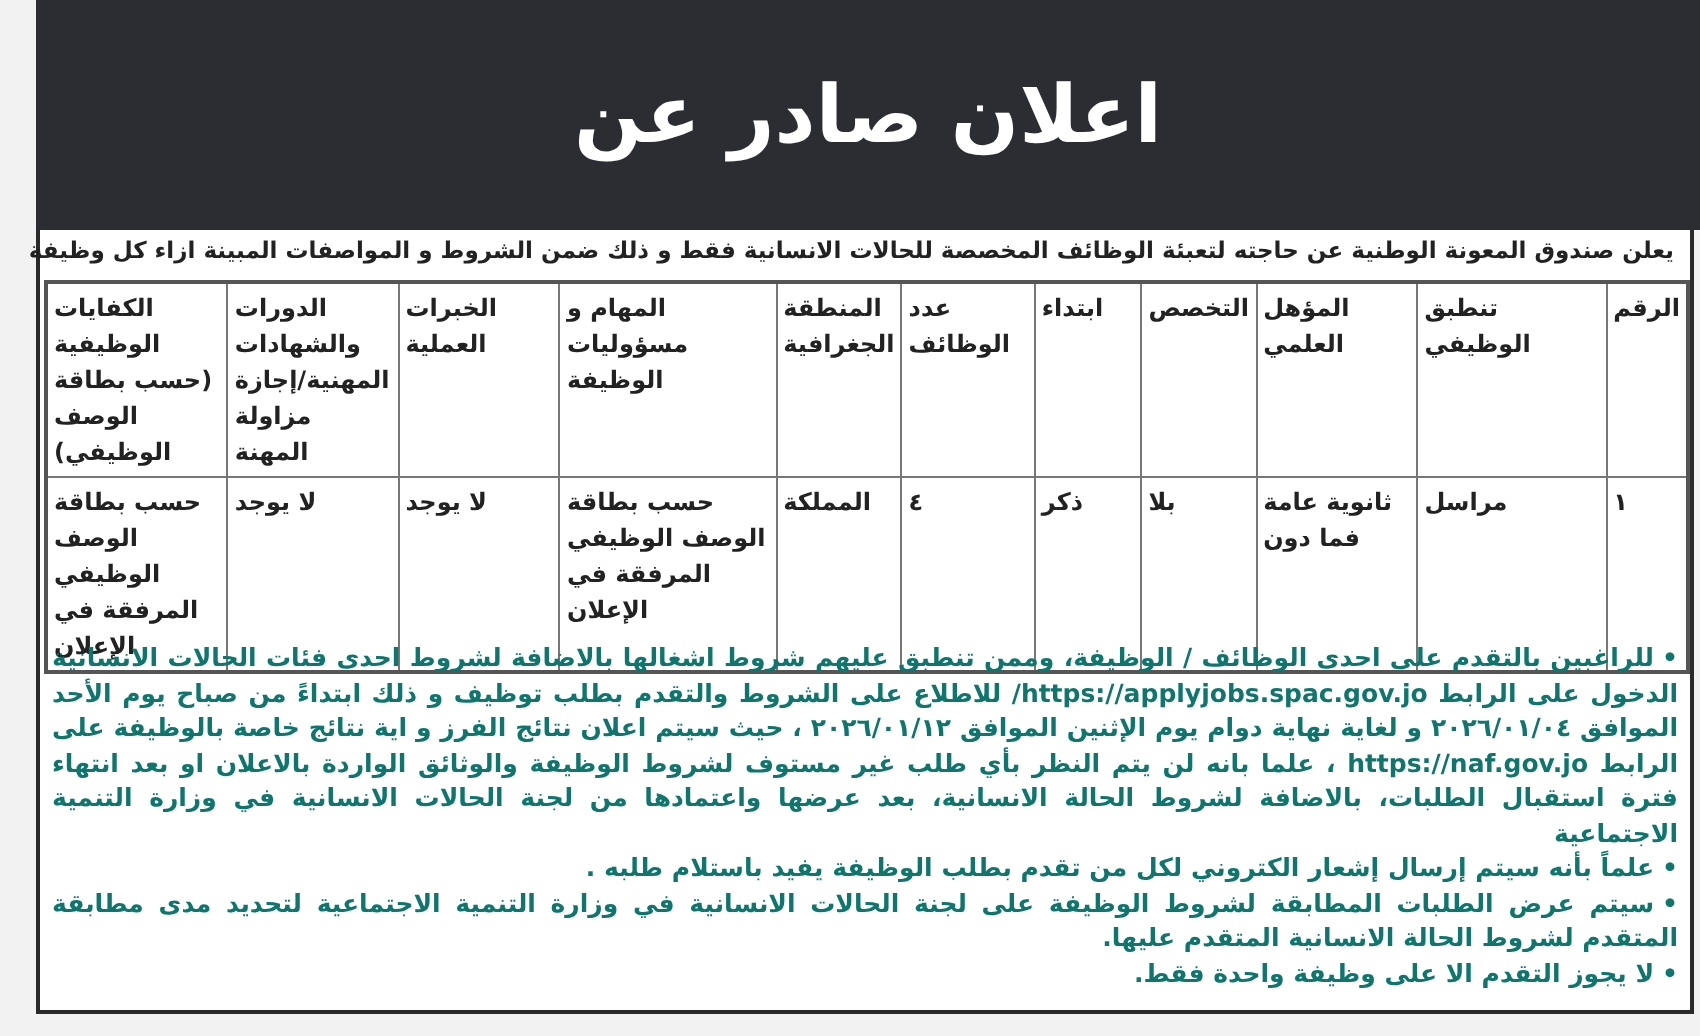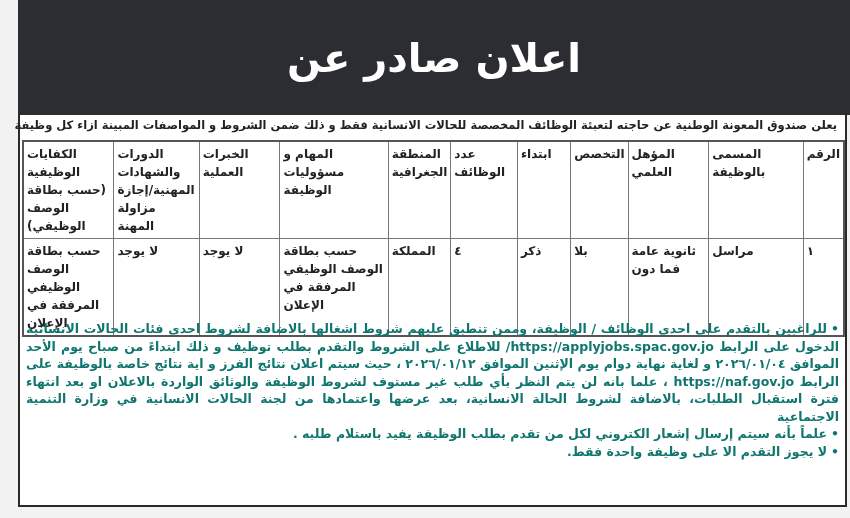--- a/index.html
+++ b/index.html
@@ -75,21 +75,21 @@
         <col style="width:67px">
         <col style="width:60px">
         <col style="width:110px">
       <col style="width:82px">
         <col style="width:86px">
         <col style="width:92px">
     </colgroup>
     <thead>
       <tr>
         <th>الرقم</th>
-        <th>المسمى بالوظيفة</th>
+        <th>تنطبق الوظيفي</th>
         <th>المؤهل العلمي</th>
         <th>التخصص</th>
         <th>ابتداء</th>
         <th>عدد الوظائف</th>
         <th>المنطقة الجغرافية</th>
         <th>المهام و مسؤوليات الوظيفة</th>
         <th>الخبرات العملية</th>
         <th>الدورات والشهادات المهنية/إجازة مزاولة المهنة</th>
         <th>الكفايات الوظيفية (حسب بطاقة الوصف الوظيفي)</th>
       </tr>
@@ -107,15 +107,16 @@
         <td>لا يوجد</td>
         <td>لا يوجد</td>
         <td>حسب بطاقة الوصف الوظيفي المرفقة في الإعلان</td>
       </tr>
     </tbody>
   </table>
 
   <div class="notes">
     <p><span class="bullet">•</span><span>للراغبين بالتقدم  على احدى الوظائف / الوظيفة، وممن تنطبق عليهم شروط اشغالها بالاضافة لشروط احدى فئات الحالات الانسانية الدخول على الرابط https://applyjobs.spac.gov.jo/  للاطلاع على الشروط والتقدم بطلب توظيف و ذلك ابتداءً من صباح يوم الأحد الموافق ٢٠٢٦/٠١/٠٤ و لغاية نهاية دوام يوم الإثنين الموافق ٢٠٢٦/٠١/١٢ ، حيث سيتم اعلان نتائج الفرز و اية نتائج خاصة بالوظيفة على الرابط https://naf.gov.jo ، علما بانه لن يتم النظر بأي طلب غير مستوف لشروط الوظيفة والوثائق الواردة بالاعلان او بعد انتهاء فترة استقبال الطلبات، بالاضافة لشروط الحالة الانسانية، بعد عرضها واعتمادها من لجنة الحالات الانسانية في وزارة التنمية الاجتماعية</span></p>
     <p><span class="bullet">•</span><span>علماً بأنه سيتم إرسال إشعار الكتروني لكل من تقدم بطلب الوظيفة يفيد باستلام طلبه .</span></p>
+    <p><span class="bullet">•</span><span>سيتم عرض الطلبات المطابقة لشروط الوظيفة على لجنة الحالات الانسانية في وزارة التنمية الاجتماعية لتحديد مدى مطابقة المتقدم لشروط الحالة الانسانية  المتقدم عليها.</span></p>
     <p><span class="bullet">•</span><span>لا يجوز التقدم الا على وظيفة واحدة فقط.</span></p>
   </div>
 </div>
 
 </body></html>

